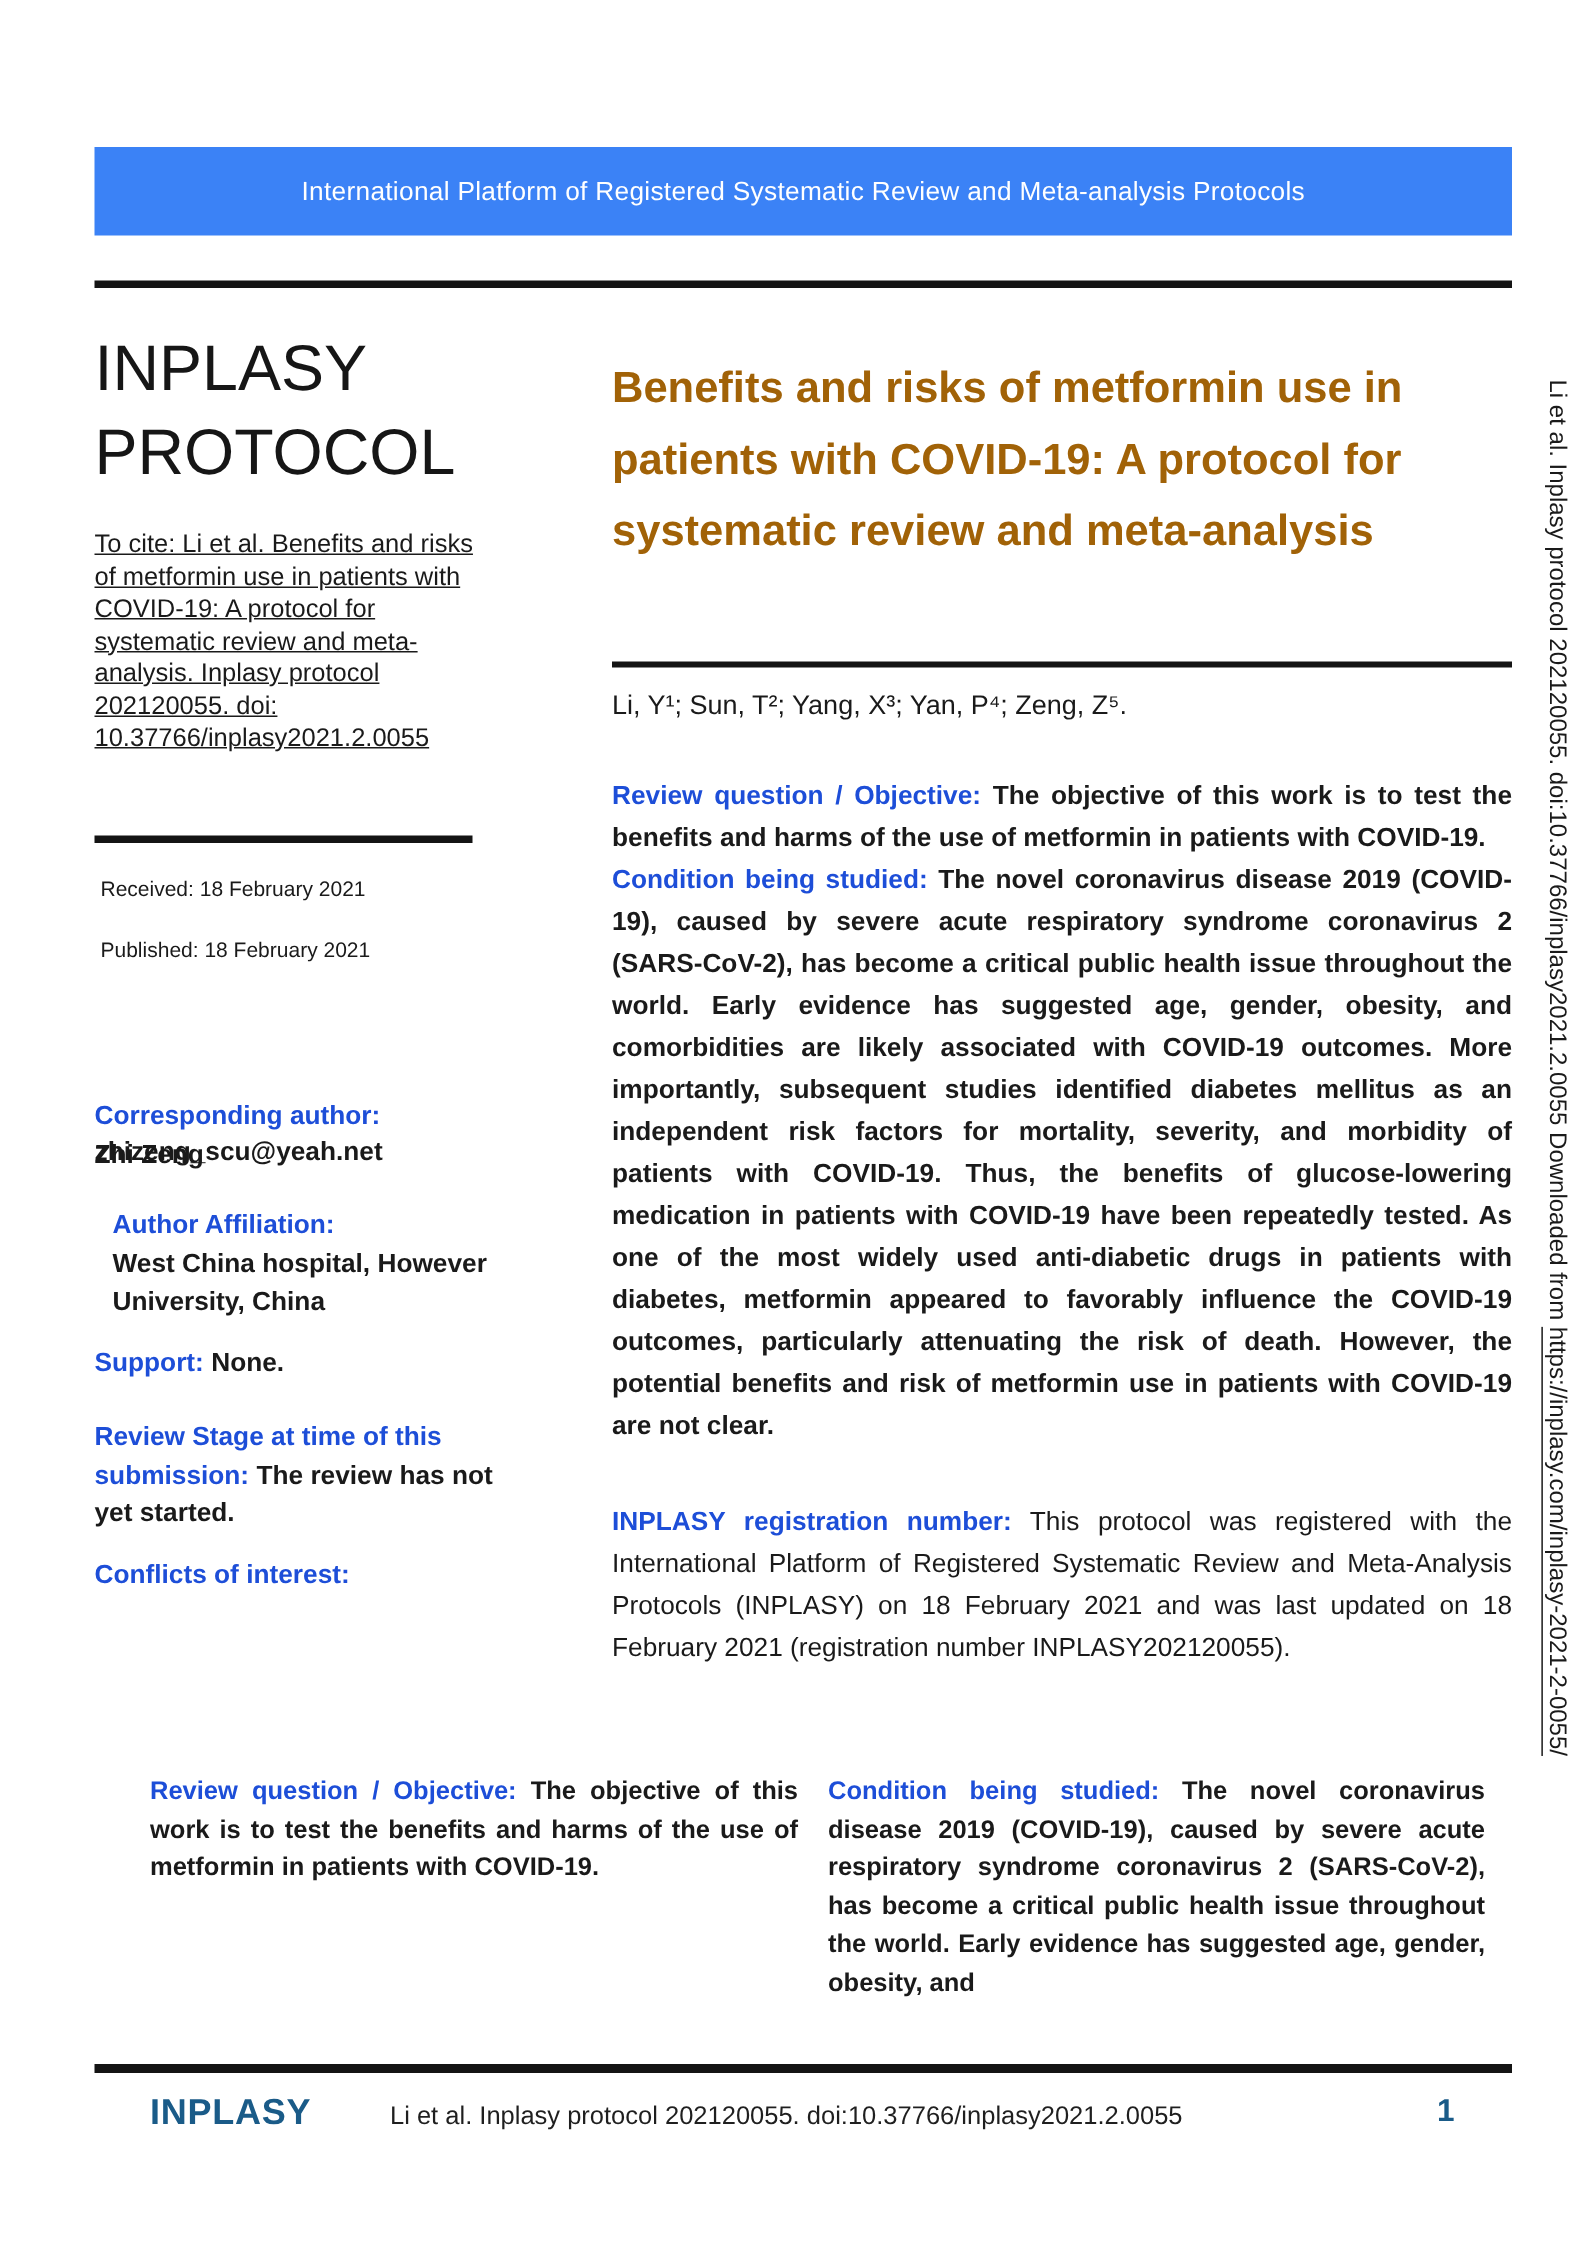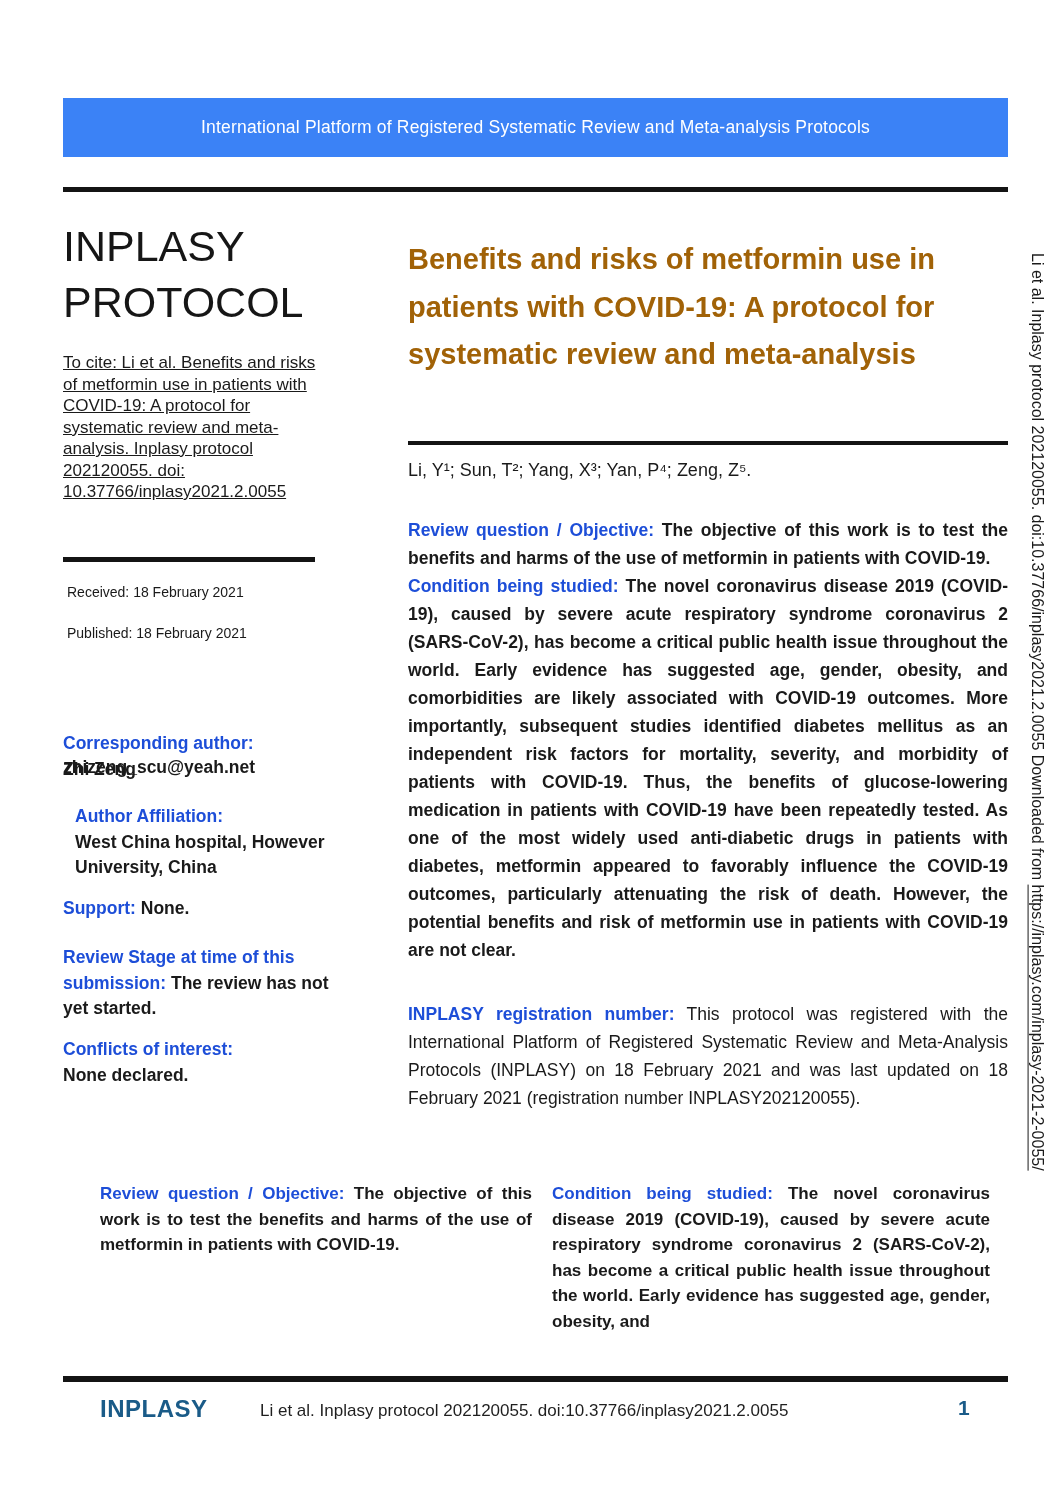--- a/index.html
+++ b/index.html
@@ -106,21 +106,20 @@
 <div class="abs sec sec-support">
   <p><span class="blue">Support:</span> <span>None.</span></p>
 </div>
 
 <div class="abs sec sec-stage">
   <p><span class="blue">Review Stage at time of this submission:</span> <span>The review has not yet started.</span></p>
 </div>
 
 <div class="abs sec sec-conflicts">
   <p class="blue">Conflicts of interest:</p>
-  <p>None declared.</p>
 </div>
 
 <div class="abs title">Benefits and risks of metformin use in patients with COVID-19: A protocol for systematic review and meta-analysis</div>
 
 <div class="abs authors">Li, Y¹; Sun, T²; Yang, X³; Yan, P⁴; Zeng, Z⁵.</div>
 
 <div class="abs rightbody">
   <p class="para-bold"><span class="blue lbl">Review question / Objective:</span> <span>The objective of this work is to test the benefits and harms of the use of metformin in patients with COVID-19.</span></p>
   <p class="para-bold"><span class="blue lbl">Condition being studied:</span> <span>The novel coronavirus disease 2019 (COVID-19), caused by severe acute respiratory syndrome coronavirus 2 (SARS-CoV-2), has become a critical public health issue throughout the world. Early evidence has suggested age, gender, obesity, and comorbidities are likely associated with COVID-19 outcomes. More importantly, subsequent studies identified diabetes mellitus as an independent risk factors for mortality, severity, and morbidity of patients with COVID-19. Thus, the benefits of glucose-lowering medication in patients with COVID-19 have been repeatedly tested. As one of the most widely used anti-diabetic drugs in patients with diabetes, metformin appeared to favorably influence the COVID-19 outcomes, particularly attenuating the risk of death. However, the potential benefits and risk of metformin use in patients with COVID-19 are not clear.</span></p>
   <p class="para-reg reg-para"><span class="blue lbl">INPLASY registration number:</span> <span>This protocol was registered with the International Platform of Registered Systematic Review and Meta-Analysis Protocols (INPLASY) on 18 February 2021 and was last updated on 18 February 2021 (registration number INPLASY202120055).</span></p>

